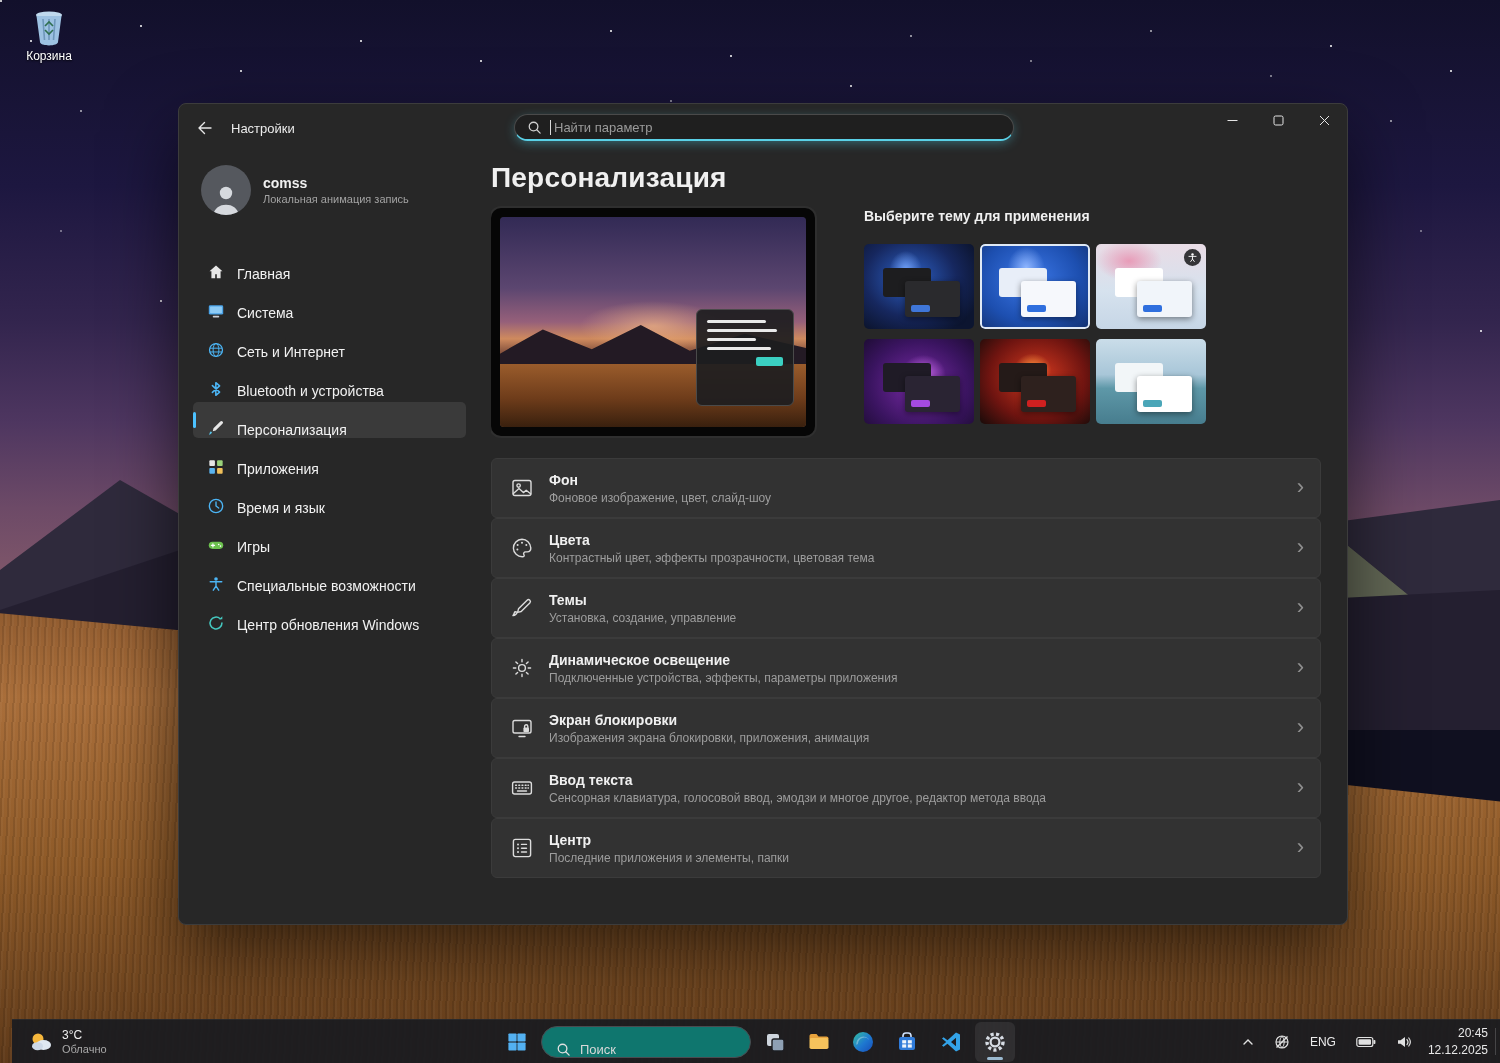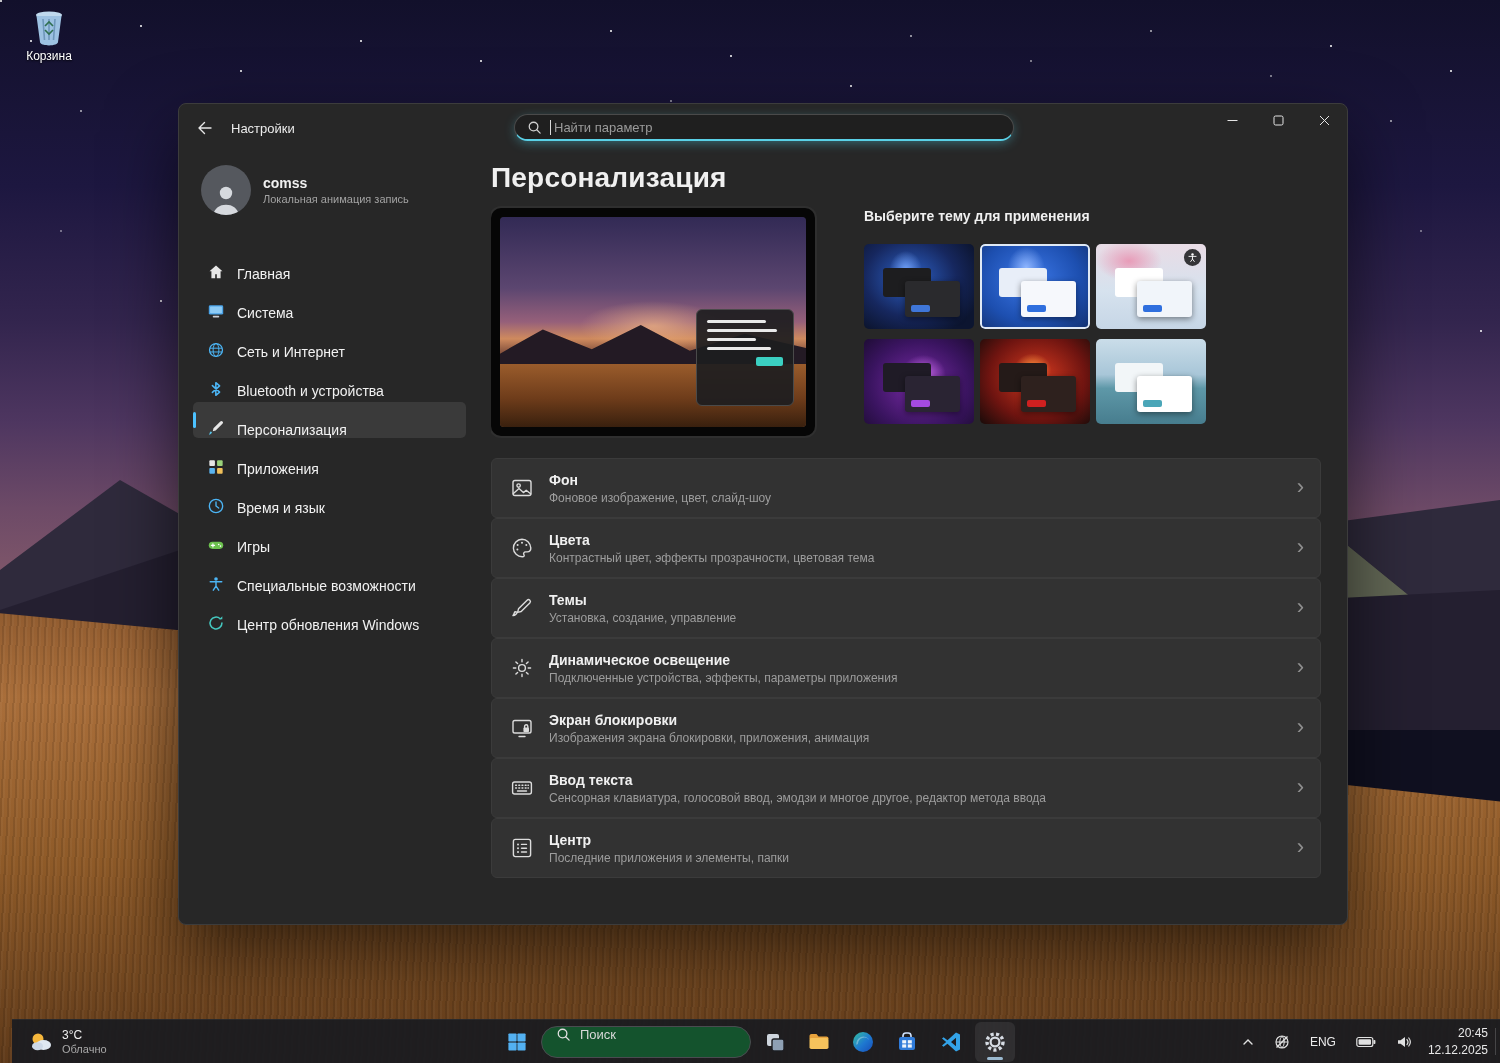--- a/index.html
+++ b/index.html
@@ -121,22 +121,22 @@
     padding:0 10px; border-radius:6px; cursor:pointer; }
   .w-temp { font-size:12px; color:#f0f0f0; }
   .w-cond { font-size:11px; color:#a8a8a8; margin-top:1px; }
   .tb-center { position:absolute; left:50%; top:0; bottom:0; transform:translateX(-50%);
     display:flex; align-items:center; gap:4px; }
   .tb-btn { position:relative; width:40px; height:40px; border-radius:6px; display:flex; align-items:center;
     justify-content:center; cursor:pointer; }
   .tb-btn.active { background:rgba(255,255,255,.08); }
   .tb-btn.active::after { content:""; position:absolute; bottom:2px; left:50%; transform:translateX(-50%);
     width:16px; height:3px; border-radius:2px; background:#9ab8cf; }
-  .tb-search { height:32px; width:210px; background:#14532d; border:1px solid #4a4b50; border-radius:16px;
-    display:flex; align-items:flex-start; gap:9px; padding:0 14px; cursor:pointer; }
+  .tb-search { height:32px; width:210px; background:#0f766e; border:1px solid #4a4b50; border-radius:16px;
+    display:flex; align-items:flex-end; gap:9px; padding:0 14px; cursor:pointer; }
   .tb-search span { font-size:13px; color:#d8d8d8; }
   .tray { position:absolute; right:12px; top:0; bottom:0; display:flex; align-items:center; gap:12px; }
   .tray-btn { display:flex; align-items:center; justify-content:center; cursor:pointer; padding:4px; border-radius:4px; }
   .lang { font-size:12px; color:#ececec; }
   .clock { text-align:right; font-size:12px; line-height:1.35; cursor:pointer; }
   .show-desktop { position:absolute; right:0; top:8px; bottom:8px; width:5px; border-left:1px solid rgba(255,255,255,.18); cursor:pointer; }
 </style>
 </head>
 <body>
 

